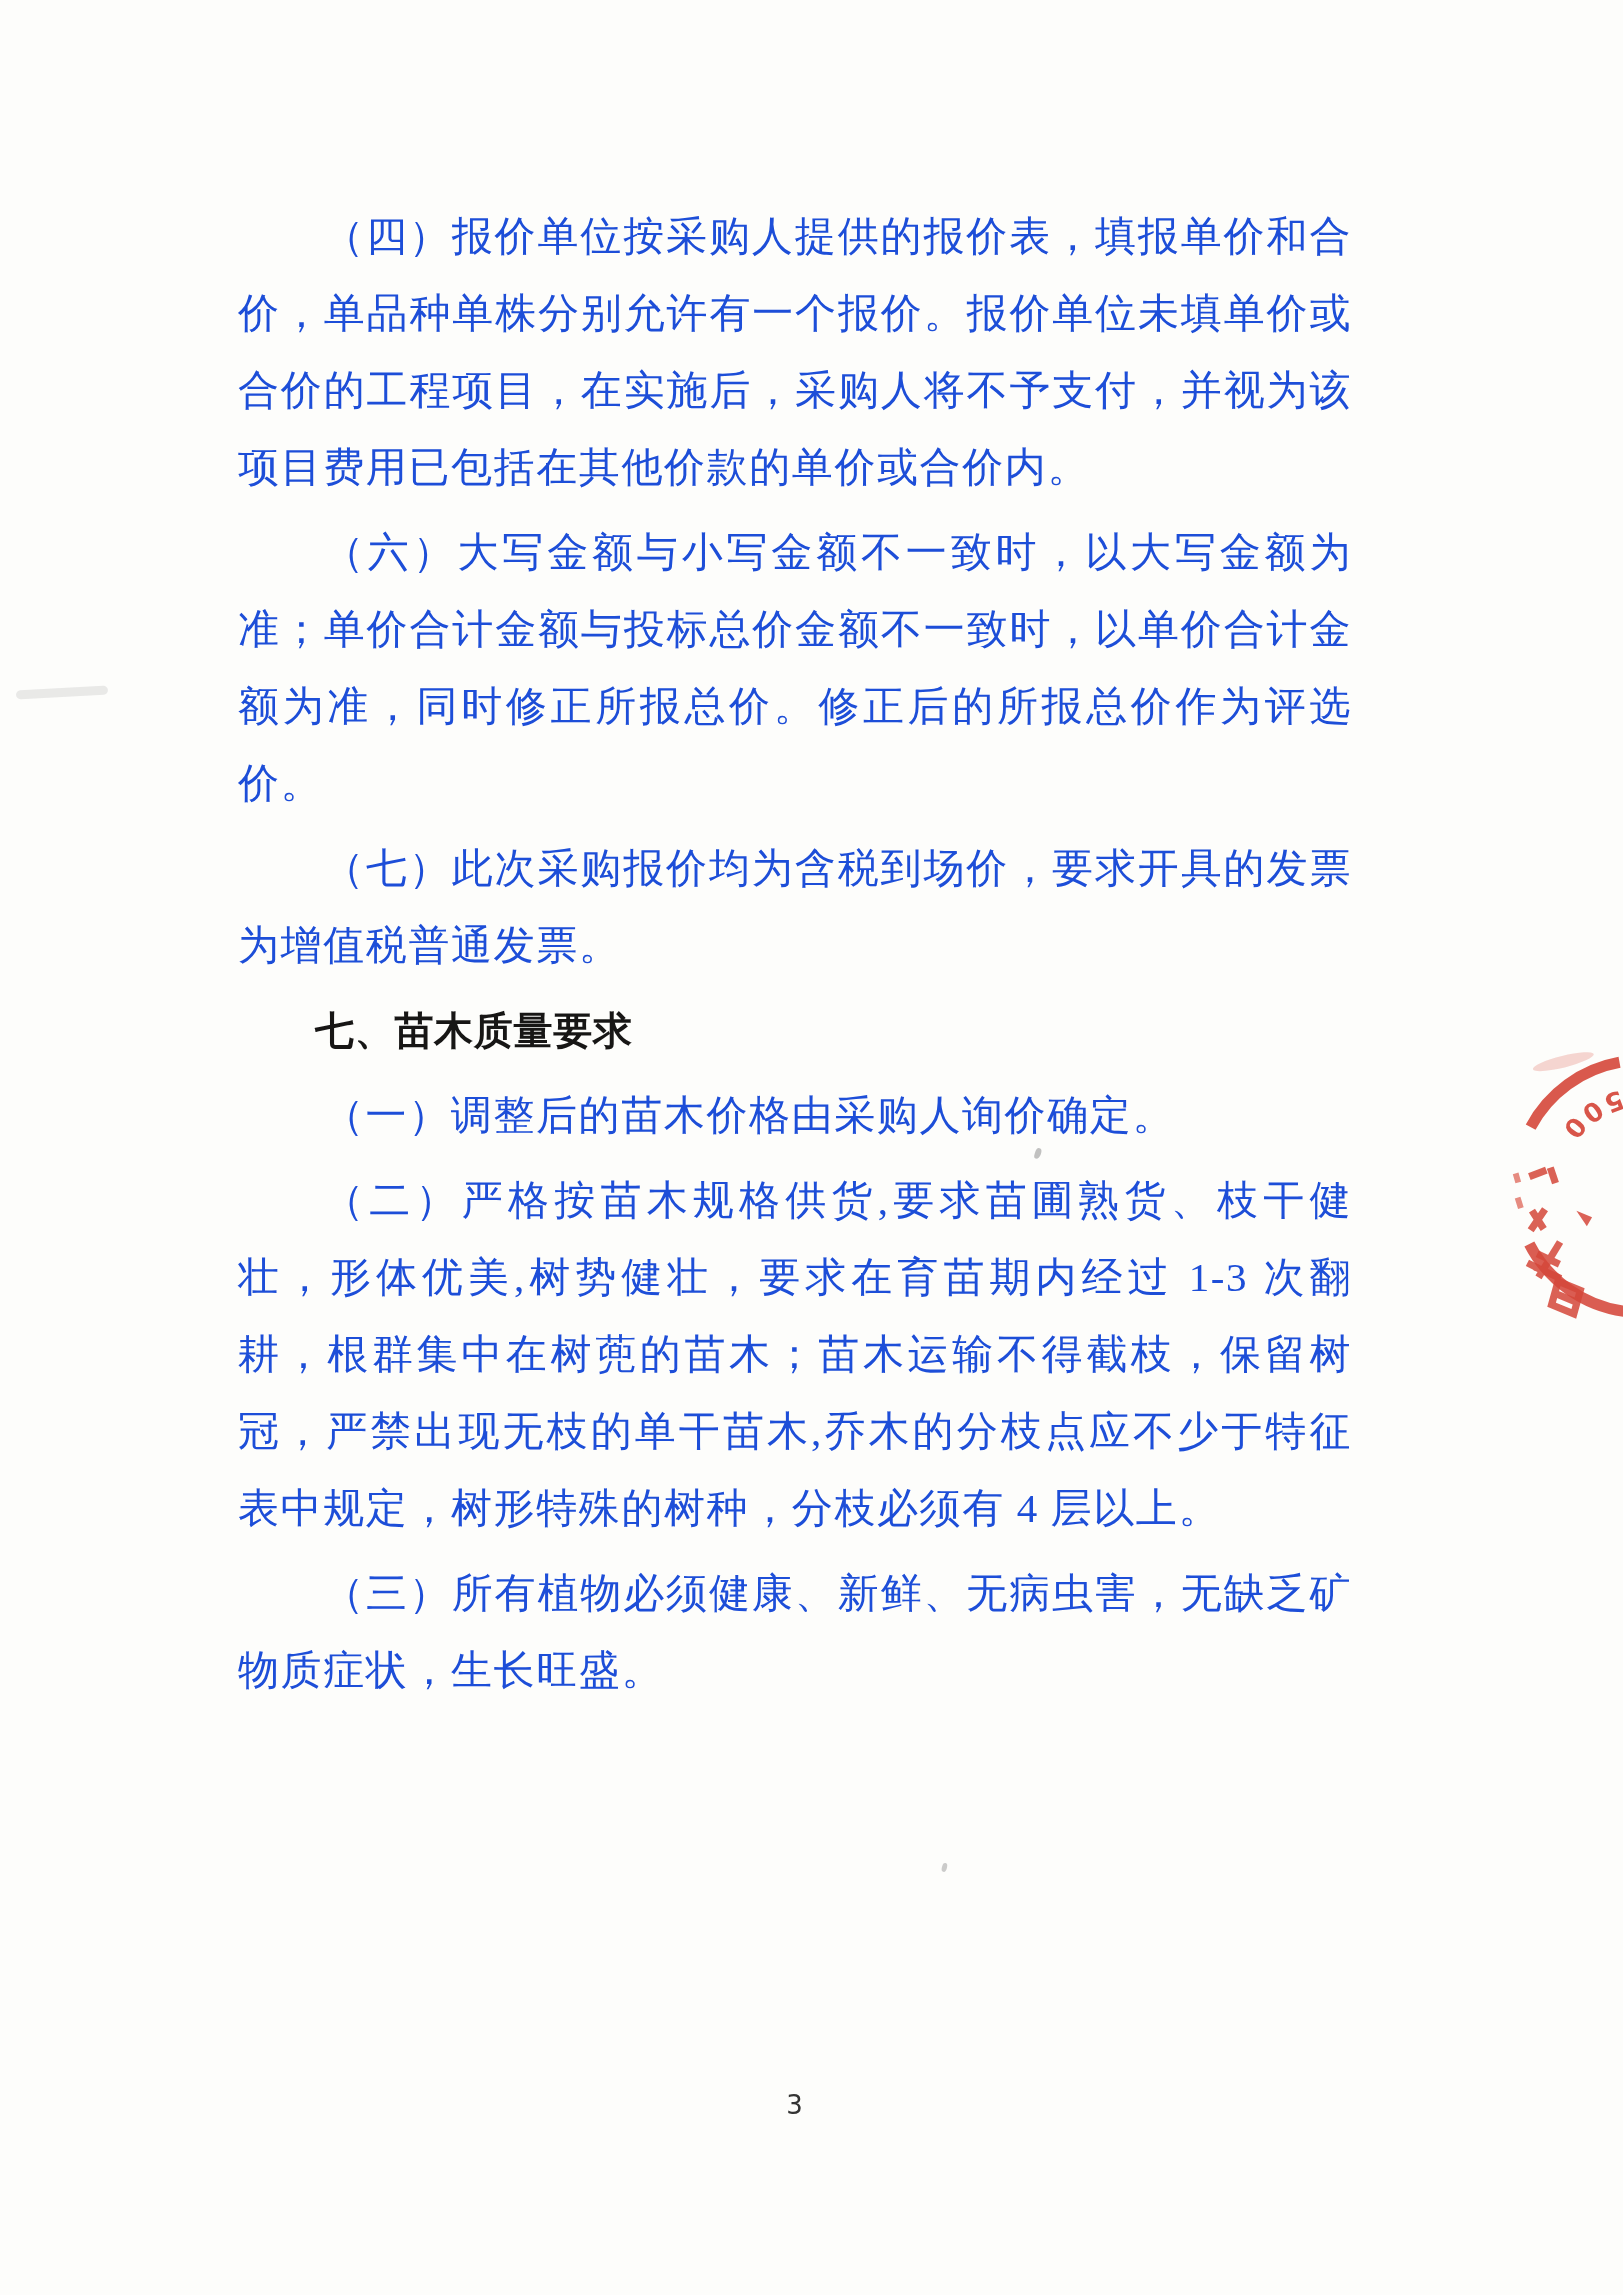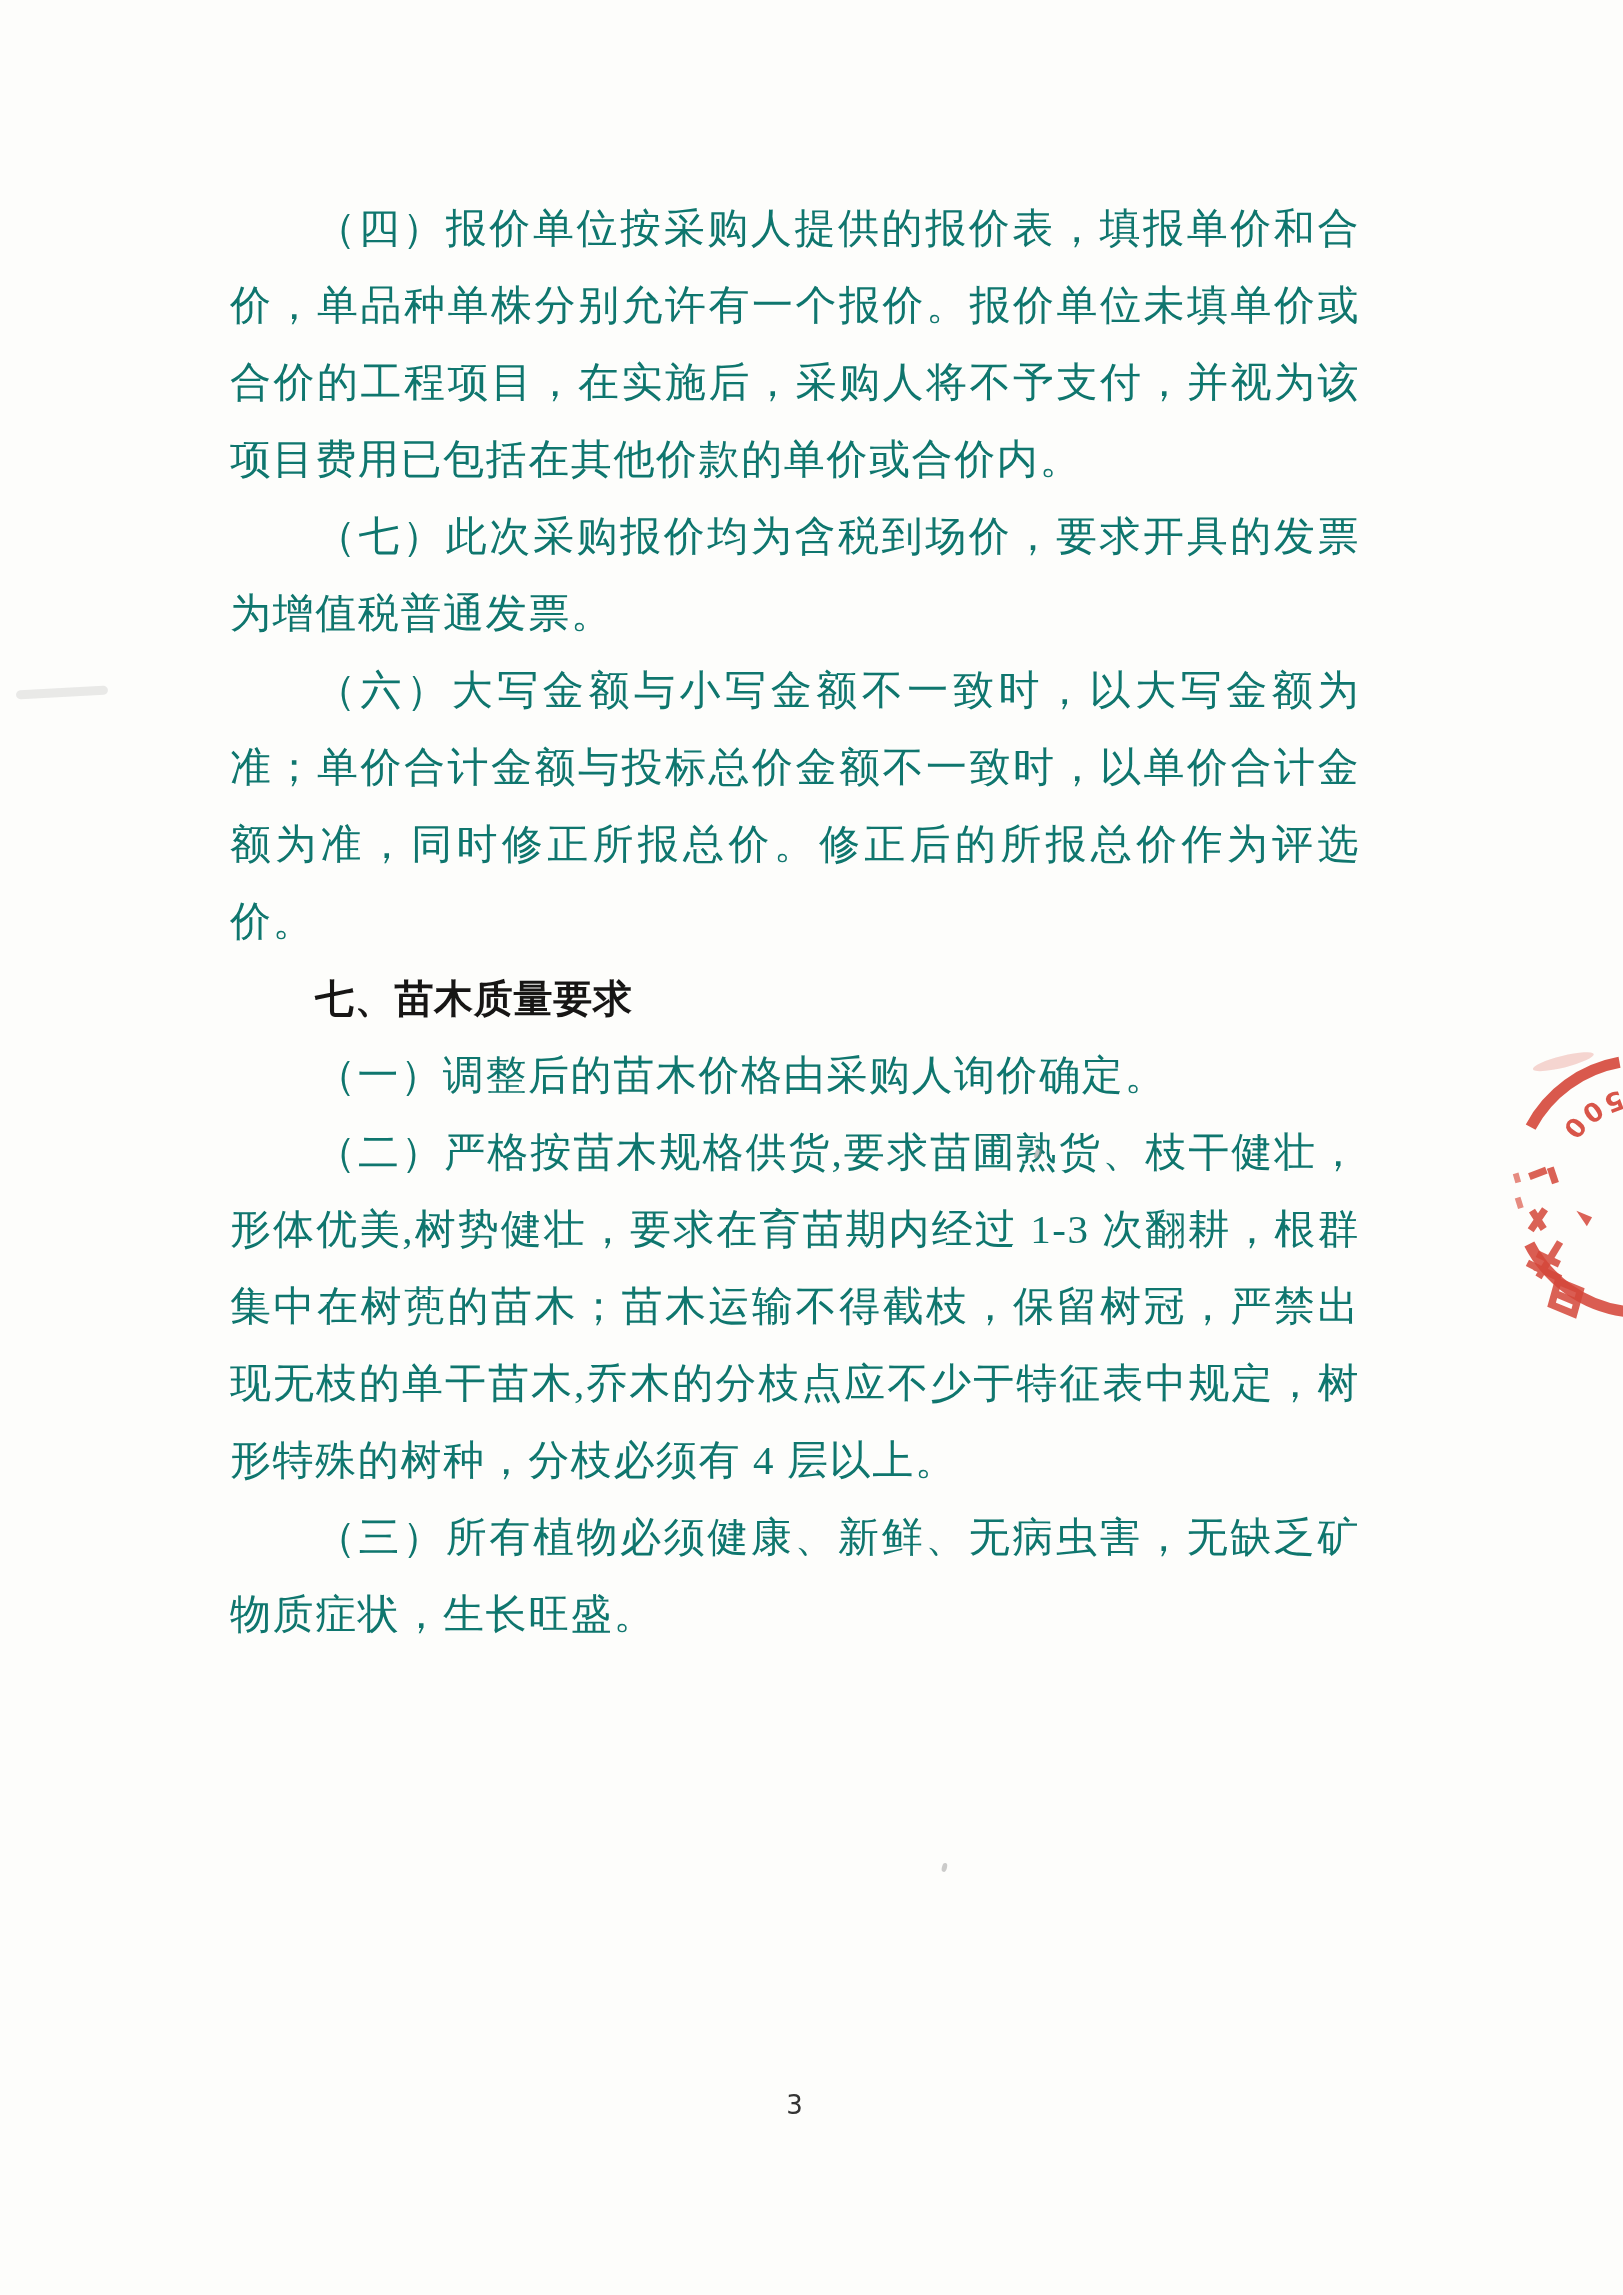--- a/index.html
+++ b/index.html
@@ -21,22 +21,22 @@
     top: 190px;
     width: 1130px;
   }
   .body-par {
     font-family: "Liberation Serif", "DejaVu Serif", serif;
     font-size: 41px;
     line-height: 77px;
     letter-spacing: 1.6px;
     text-align: justify;
     text-indent: 85px;
-    color: #0f766e;
-    margin: 0;
+    color: #1d4ed8;
+    margin: 8px;
   }
   .heading {
     font-family: "DejaVu Sans", "Liberation Sans", sans-serif;
     font-weight: 700;
     font-size: 39px;
     line-height: 77px;
     letter-spacing: 0.7px;
     text-indent: 85px;
     color: #171615;
     margin: 0;
@@ -103,22 +103,22 @@
   }
 </style>
 </head>
 <body>
 
 <div class="page">
 
   <div class="content">
 
   <p class="body-par">（四）报价单位按采购人提供的报价表，填报单价和合价，单品种单株分别允许有一个报价。报价单位未填单价或合价的工程项目，在实施后，采购人将不予支付，并视为该项目费用已包括在其他价款的单价或合价内。</p>
+      <p class="body-par">（六）大写金额与小写金额不一致时，以大写金额为准；单价合计金额与投标总价金额不一致时，以单价合计金额为准，同时修正所报总价。修正后的所报总价作为评选价。</p>
       <p class="body-par">（七）此次采购报价均为含税到场价，要求开具的发票为增值税普通发票。</p>
-      <p class="body-par">（六）大写金额与小写金额不一致时，以大写金额为准；单价合计金额与投标总价金额不一致时，以单价合计金额为准，同时修正所报总价。修正后的所报总价作为评选价。</p>
       <p class="heading">七、苗木质量要求</p>
       <p class="body-par">（一）调整后的苗木价格由采购人询价确定。</p>
       <p class="body-par">（二）严格按苗木规格供货,要求苗圃熟货、枝干健壮，形体优美,树势健壮，要求在育苗期内经过 1-3 次翻耕，根群集中在树蔸的苗木；苗木运输不得截枝，保留树冠，严禁出现无枝的单干苗木,乔木的分枝点应不少于特征表中规定，树形特殊的树种，分枝必须有 4 层以上。</p>
       <p class="body-par">（三）所有植物必须健康、新鲜、无病虫害，无缺乏矿物质症状，生长旺盛。</p>
     </div>
 
   <svg class="stamp-svg" viewBox="0 0 450 450" xmlns="http://www.w3.org/2000/svg">
 
     <ellipse cx="100" cy="24" rx="48" ry="9" fill="#eba59c" opacity="0.45" transform="rotate(-14 100 24)"></ellipse>
 

